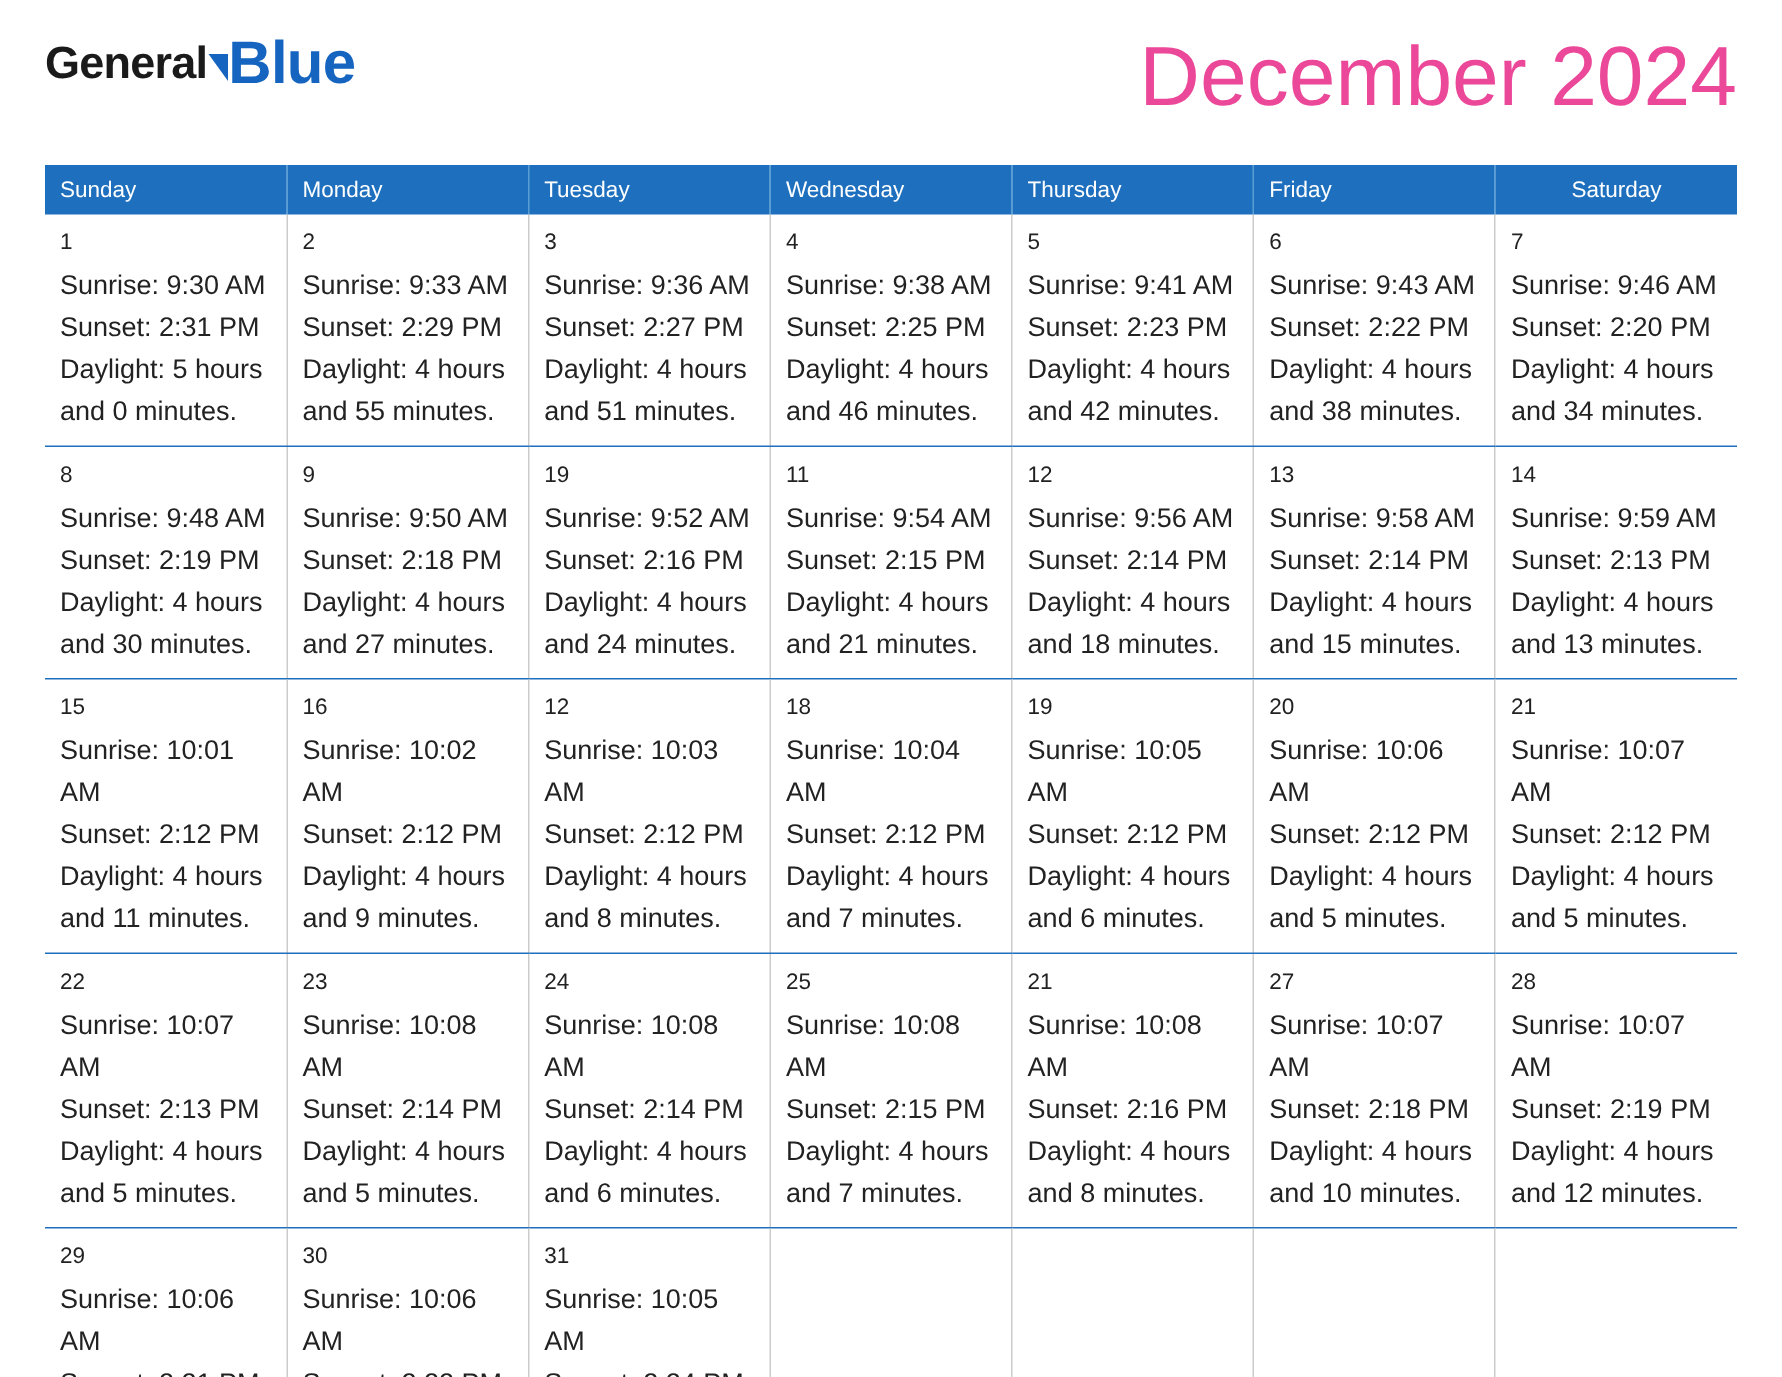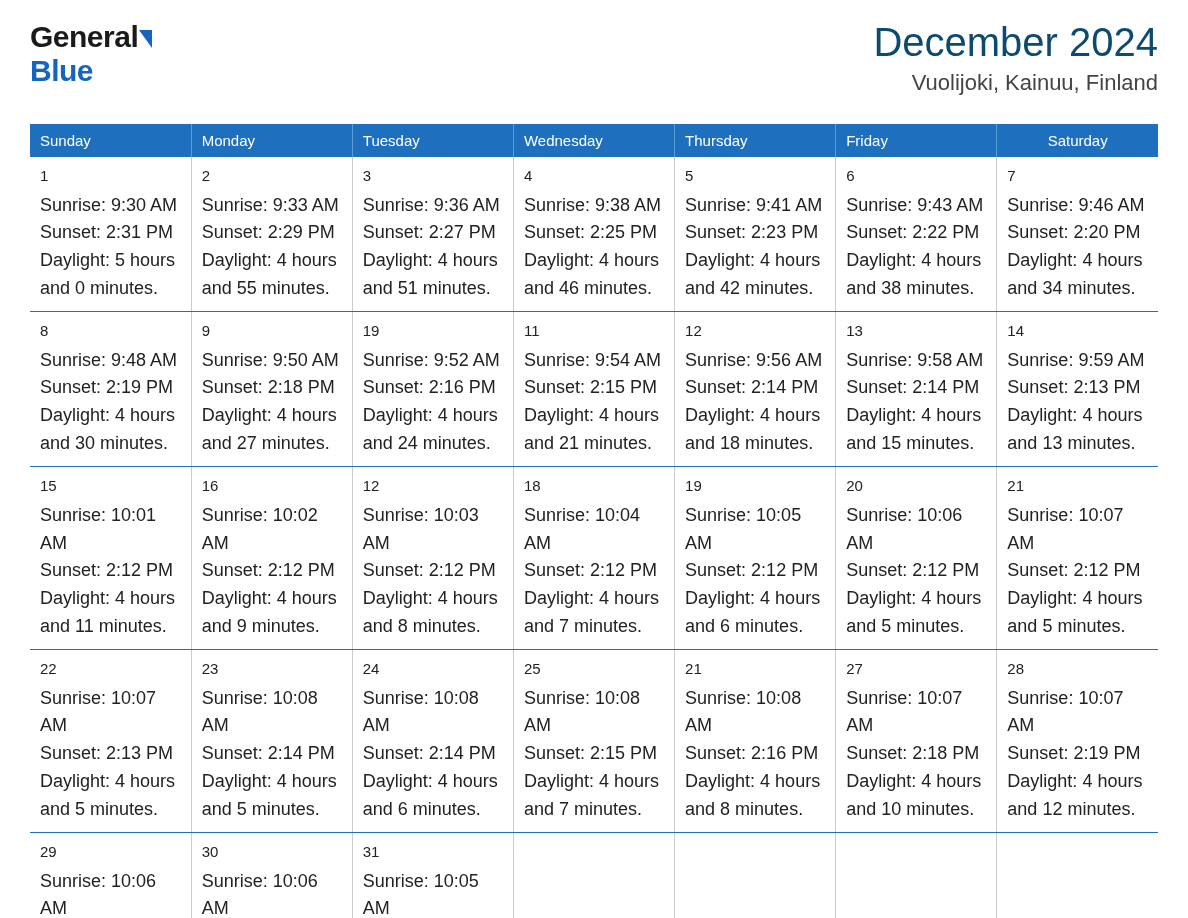--- a/index.html
+++ b/index.html
@@ -13,23 +13,23 @@
     .header-area {
       display: flex;
       justify-content: space-between;
       align-items: flex-start;
       margin-bottom: 20px;
     }
     .title-area {
       text-align: right;
     }
     .calendar-title {
-      font-size: 40px;
+      font-size: 56px;
       font-weight: normal;
-      color: #0c4a6e;
+      color: #ec4899;
       line-height: 1.1;
     }
     .calendar-subtitle {
       font-size: 22px;
       color: #444;
       margin-top: 6px;
     }
     .calendar-table {
       width: 100%;
       border-collapse: collapse;
@@ -75,21 +75,21 @@
       font-size: 18px;
       color: #222;
       line-height: 1.55;
     }
     .empty-cell {
       background: #fff;
     }
     
     .logo-svg-area {
       display: flex;
-      flex-direction: column;
+      flex-direction: row;
     }
     .logo-top-row {
       display: flex;
       align-items: center;
     }
     .logo-general {
       font-size: 30px;
       font-weight: bold;
       color: #1a1a1a;
       letter-spacing: -0.5px;
@@ -100,42 +100,41 @@
       height: 0;
       border-left: 13px solid transparent;
       border-right: 0px solid transparent;
       border-top: 18px solid #1565c0;
       margin-left: 1px;
       vertical-align: middle;
       position: relative;
       top: 2px;
     }
     .logo-blue-text {
-      font-size: 30px;
+      font-size: 40px;
       font-weight: bold;
       color: #1565c0;
       letter-spacing: -0.5px;
     }
   </style>
 </head>
 <body>
 
 <div class="header-area">
   <div class="logo-svg-area">
     <div class="logo-top-row">
       <span class="logo-general">General</span>
       <span class="logo-triangle"></span>
     </div>
     <div>
       <span class="logo-blue-text">Blue</span>
     </div>
   </div>
   <div class="title-area">
     <div class="calendar-title">December 2024</div>
-    <div class="calendar-subtitle">Vuolijoki, Kainuu, Finland</div>
   </div>
 </div>
 
 <table class="calendar-table">
   <thead>
     <tr>
     <th>Sunday</th>
         <th>Monday</th>
         <th>Tuesday</th>
         <th>Wednesday</th>

